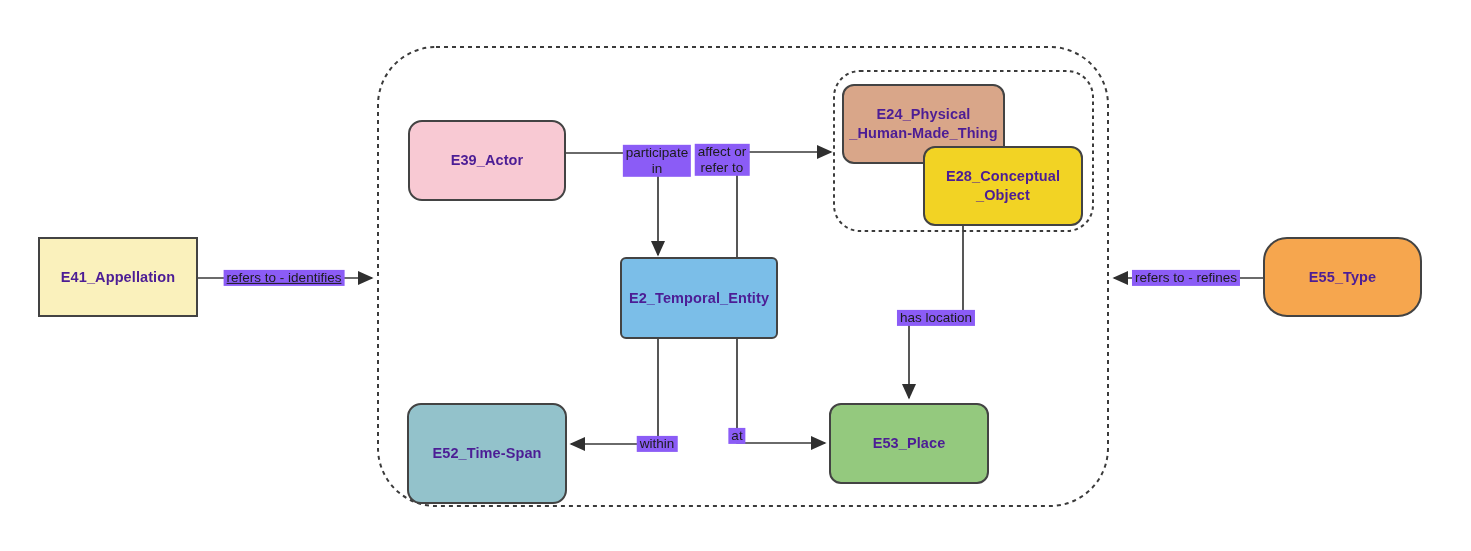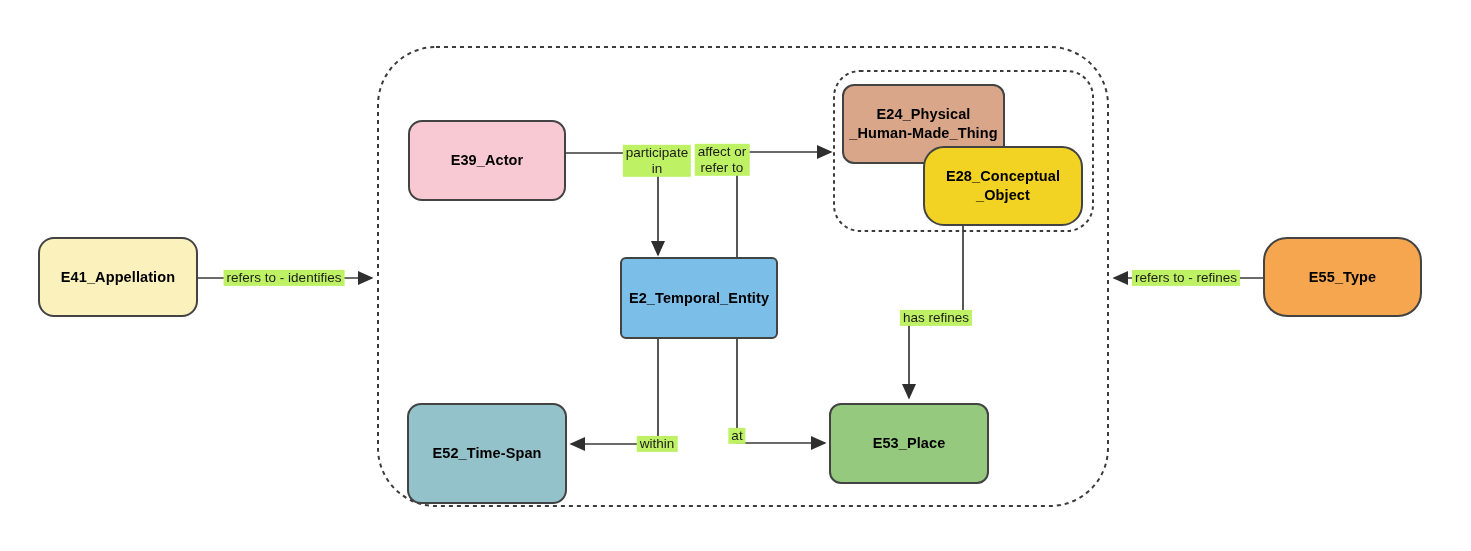--- a/index.html
+++ b/index.html
@@ -20,30 +20,30 @@
     position: absolute;
     z-index: 2;
     box-sizing: border-box;
     border: 2px solid #434343;
     display: flex;
     align-items: center;
     justify-content: center;
     text-align: center;
     font-weight: bold;
     font-size: 14.5px;
-    color: #000000;
+    color: #4c1d95;
     line-height: 1.3;
     white-space: pre-line;
     letter-spacing: 0.1px;
   }
   .edge-label {
     position: absolute;
     z-index: 3;
     transform: translate(-50%, -50%);
-    background: #bef264;
+    background: #8b5cf6;
     padding: 0 3px;
     font-size: 13.5px;
     color: #1b1b1b;
     white-space: pre-line;
     text-align: center;
     line-height: 1.2;
   }
 </style>
 </head>
 <body>
@@ -70,47 +70,47 @@
     <path d="M737,257 V152 H831" fill="none" stroke="#3a3a3a" stroke-width="1.7" marker-end="url(#arrow)"></path>
 
     <path d="M963,226 V318" fill="none" stroke="#3a3a3a" stroke-width="1.7"></path>
     <path d="M909,318 V398" fill="none" stroke="#3a3a3a" stroke-width="1.7" marker-end="url(#arrow)"></path>
 
     <path d="M658,339 V444 H571" fill="none" stroke="#3a3a3a" stroke-width="1.7" marker-end="url(#arrow)"></path>
 
     <path d="M737,339 V443 H825" fill="none" stroke="#3a3a3a" stroke-width="1.7" marker-end="url(#arrow)"></path>
   </svg>
 
-  <div class="node" style="left: 38px; top: 237px; width: 160px; height: 80px; border-radius: 16px; background-color: rgb(250, 241, 188);">E41_Appellation</div>
+  <div class="node" style="left: 38px; top: 237px; width: 160px; height: 80px; border-radius: 0; background-color: rgb(250, 241, 188);">E41_Appellation</div>
 
   <div class="node" style="left: 408px; top: 120px; width: 158px; height: 81px; border-radius: 14px; background-color: rgb(248, 201, 211);">E39_Actor</div>
 
   <div class="node" style="left: 842px; top: 84px; width: 163px; height: 80px; border-radius: 12px; z-index: 2; background-color: rgb(217, 166, 137);">E24_Physical
 _Human-Made_Thing</div>
 
-  <div class="node" style="left: 923px; top: 146px; width: 160px; height: 80px; border-radius: 21px; z-index: 3; background-color: rgb(242, 211, 36);">E28_Conceptual
+  <div class="node" style="left: 923px; top: 146px; width: 160px; height: 80px; border-radius: 12px; z-index: 3; background-color: rgb(242, 211, 36);">E28_Conceptual
 _Object</div>
 
   <div class="node" style="left: 620px; top: 257px; width: 158px; height: 82px; border-radius: 6px; background-color: rgb(123, 190, 232);">E2_Temporal_Entity</div>
 
   <div class="node" style="left: 407px; top: 403px; width: 160px; height: 101px; border-radius: 14px; background-color: rgb(147, 194, 203);">E52_Time-Span</div>
 
   <div class="node" style="left: 829px; top: 403px; width: 160px; height: 81px; border-radius: 12px; background-color: rgb(148, 201, 126); text-align: center;">E53_Place</div>
 
   <div class="node" style="left: 1263px; top: 237px; width: 159px; height: 80px; border-radius: 24px; background-color: rgb(246, 166, 78);">E55_Type</div>
 
-  <div class="edge-label" style="left:284px; top:278px;">refers to - identifies</div>
+  <div class="edge-label" style="left:284px; top:278px;text-decoration:underline;">refers to - identifies</div>
 
   <div class="edge-label" style="left:1186px; top:278px;">refers to - refines</div>
 
   <div class="edge-label" style="left:657px; top:161px;">participate
 in</div>
 
   <div class="edge-label" style="left:722px; top:160px;">affect or
 refer to</div>
 
-  <div class="edge-label" style="left:936px; top:318px;">has refines</div>
+  <div class="edge-label" style="left:936px; top:318px;">has location</div>
 
   <div class="edge-label" style="left:657px; top:436px;margin-top:8px;">within</div>
 
   <div class="edge-label" style="left:737px; top:436px;">at</div>
 
 </div>
 
 </body></html>

